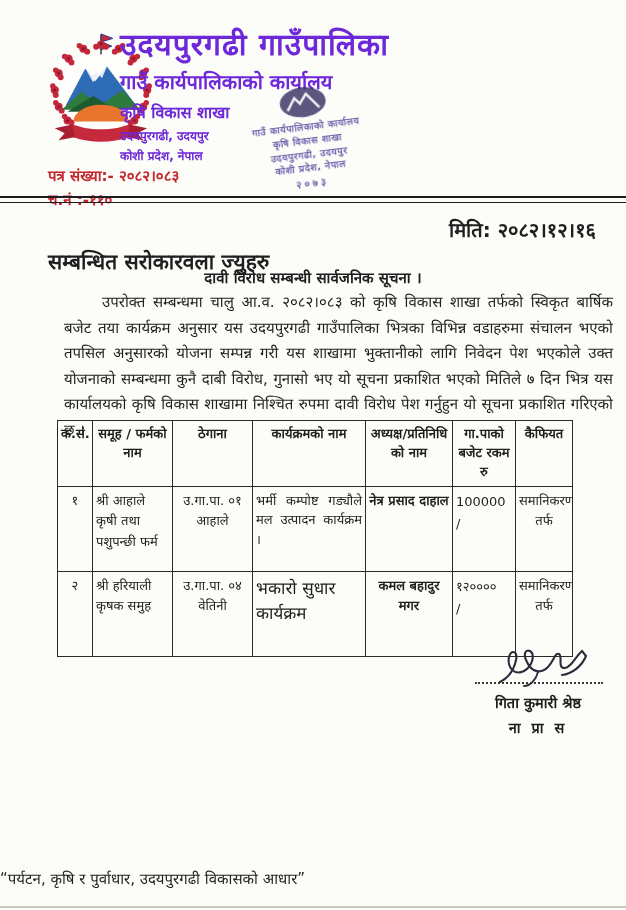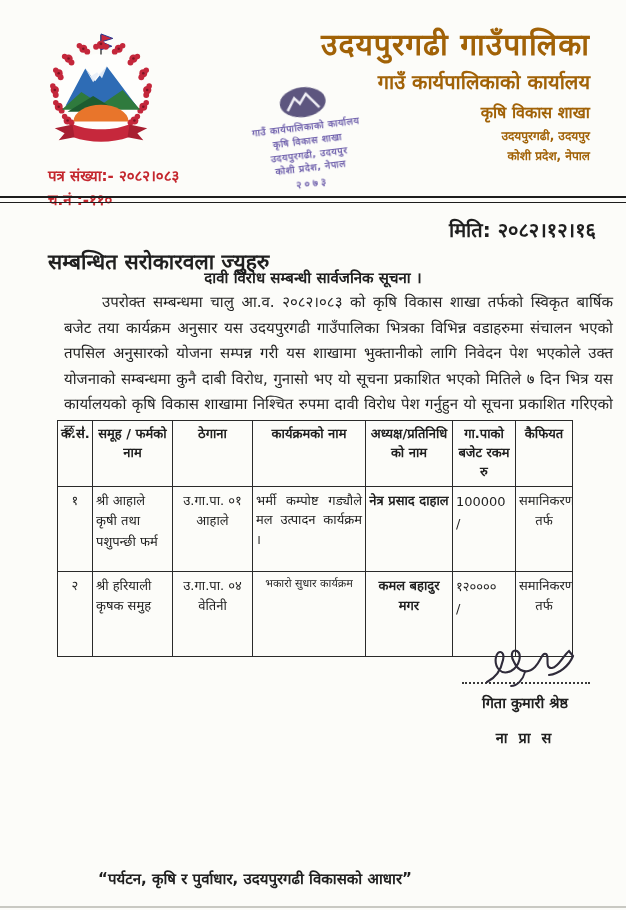--- a/index.html
+++ b/index.html
@@ -5,21 +5,21 @@
   html,body { margin:0; padding:0; background:#e8e8e6; }
   .page {
     position:relative; width:626px; height:910px; margin:0 auto;
     background:#fcfcf9;
     font-family:"DejaVu Sans","Liberation Sans",sans-serif;
     color:#1f1f1f; overflow:hidden;
     box-shadow:0 0 4px rgba(0,0,0,.2);
   }
   
   .emblem { position:absolute; left:42px; top:28px; width:118px; height:126px; }
-  .head-lines { position:absolute; left:120px; top:26px; width:470px; text-align:right; color:#a16207; }
+  .head-lines { position:absolute; left:120px; top:26px; width:470px; text-align:left; color:#6d28d9; }
   .head-title { font-size:30px; font-weight:bold; letter-spacing:1px; line-height:1.25; }
   .head-sub   { font-size:20px; font-weight:bold; margin-top:4px; }
   .head-branch{ font-size:16px; font-weight:bold; margin-top:6px; }
   .head-addr  { font-size:12px; font-weight:bold; margin-top:4px; }
   .head-prov  { font-size:12px; font-weight:bold; margin-top:3px; }
 
   .letter-meta { position:absolute; left:48px; top:164px; color:#c4272e; font-weight:bold; font-size:15px; line-height:24px; }
 
   
   .stamp {
@@ -51,35 +51,35 @@
   table.programs th, table.programs td {
     border:1.4px solid #2a2a2a; vertical-align:top; padding:4px 3px;
     font-size:13px; overflow:hidden;
   }
   table.programs th { font-weight:bold; text-align:center; height:52px; line-height:1.45; }
   table.programs tbody tr { height:85px; }
   td.c-sn  { text-align:center; }
   td.c-name{ text-align:left; padding-left:7px; line-height:1.6; }
   td.c-addr{ text-align:center; line-height:1.6; }
   td.c-prog{ text-align:justify; font-size:11.5px; line-height:1.5; padding:5px 5px; }
-  td.c-prog.normal { font-size:11px; text-align:center; }
+  td.c-prog.normal { font-size:17px; text-align:left; }
   td.c-rep { text-align:center; padding-left:7px; line-height:1.6;font-weight:bold; }
   td.c-bud { text-align:left; padding-left:9px; line-height:1.7; }
   td.c-rem { text-align:center; line-height:1.6; }
 
   
-  .sig-block { position:absolute; left:440px; top:642px; width:170px; text-align:center; }
+  .sig-block { position:absolute; left:453px; top:642px; width:170px; text-align:center; }
   .sig-dots  { position:absolute; left:22px; top:40px; width:128px; border-bottom:2.5px dotted #3a3a3a; }
   .sig-mark  { position:relative; display:block; margin:0 auto; }
   .sig-name  { margin-top:2px; font-size:14.5px; font-weight:600; }
-  .sig-desig { margin-top:15px; font-size:14.5px; font-weight:600; letter-spacing:3px; }
-
-  
-  .footer-slogan { position:absolute; left:0; top:868px; width:510px; text-align:center;
-                   font-size:15px; font-weight:bold; }
+  .sig-desig { margin-top:5px; font-size:14.5px; font-weight:600; letter-spacing:3px; }
+
+  
+  .footer-slogan { position:absolute; left:0; top:868px; width:510px; 
+                   font-size:15px; font-weight:normal; }
 </style>
 </head>
 <body>
 
 <div class="page">
 
   <svg class="emblem" viewBox="0 0 120 126" aria-hidden="true">
 
     <circle cx="60" cy="70" r="45" fill="#fefefc"></circle>
 

